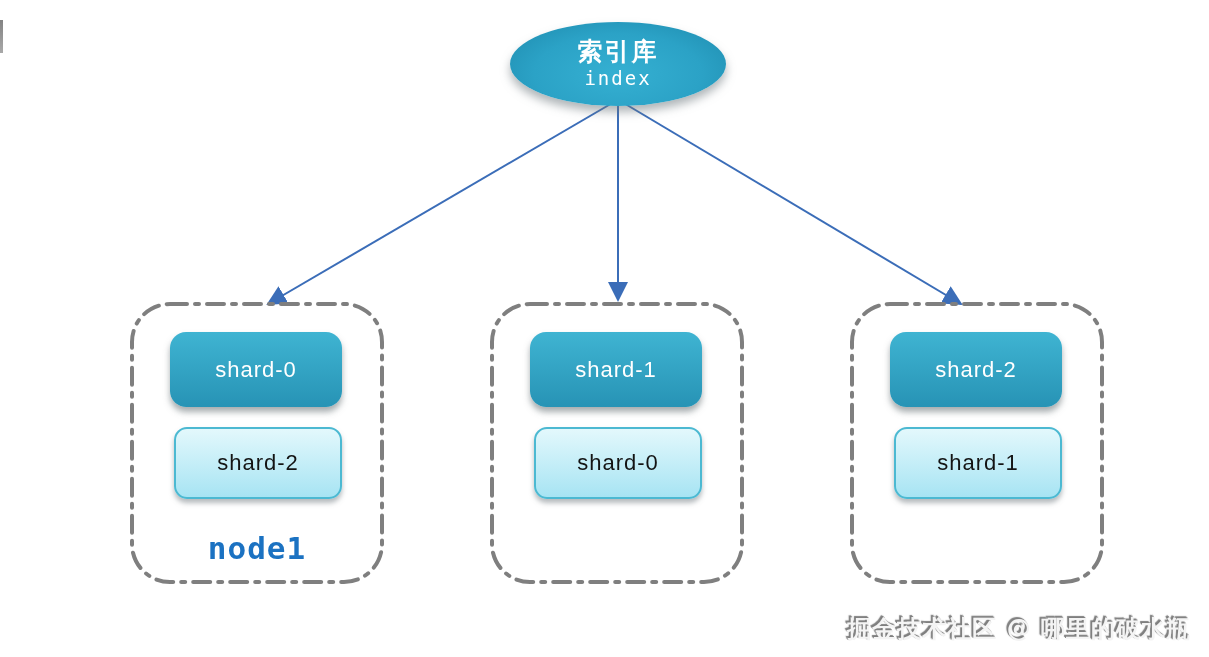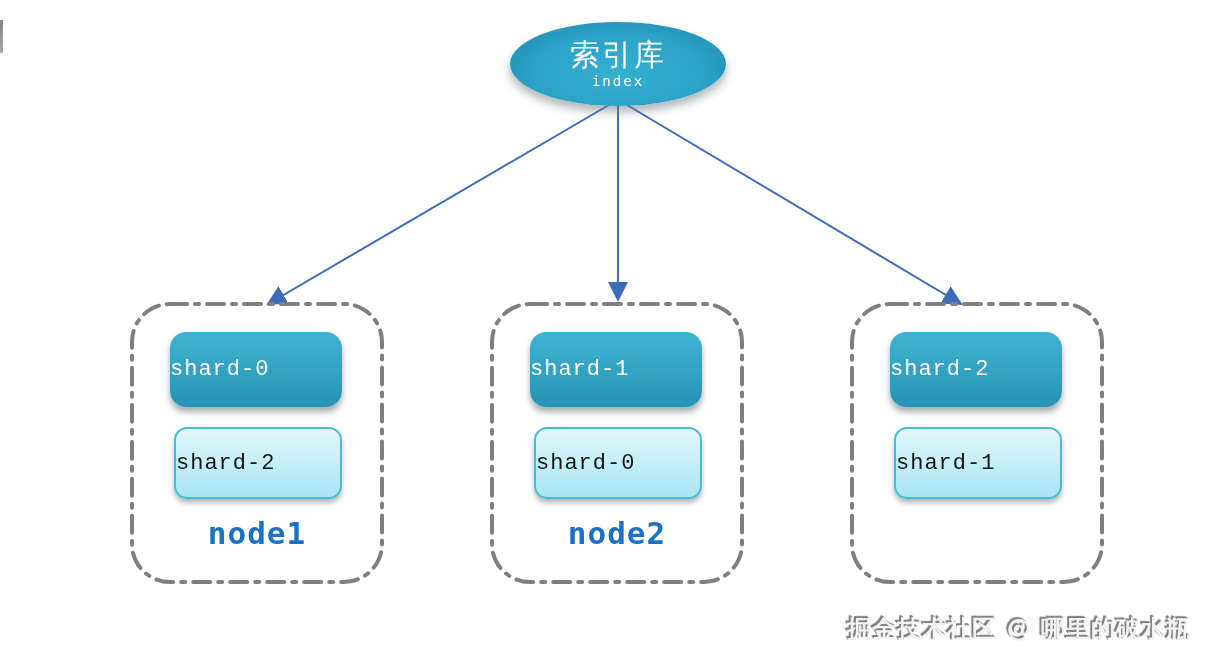--- a/index.html
+++ b/index.html
@@ -17,46 +17,46 @@
 
   
   .ellipse {
     position:absolute; left:510px; top:22px; width:216px; height:84px;
     border-radius:50%;
     background:radial-gradient(ellipse at 50% 62%, #35b0d2 0%, #2ba2c6 55%, #1d89ac 100%);
     box-shadow:0 6px 10px rgba(110,120,126,.55);
     display:flex; flex-direction:column; align-items:center; justify-content:center;
     color:#fff; text-align:center;
   }
-  .ellipse-title { font-size:30px; font-weight:normal; letter-spacing:2px; line-height:1.15; }
-  .ellipse-sub { font-family:"DejaVu Sans Mono", monospace; font-size:14px; letter-spacing:2px; line-height:1.2; }
+  .ellipse-title { font-size:25px; font-weight:bold; letter-spacing:2px; line-height:1.15; }
+  .ellipse-sub { font-family:"DejaVu Sans Mono", monospace; font-size:19px; letter-spacing:2px; line-height:1.2; }
 
   
   .node { position:absolute; top:300px; width:258px; height:286px; }
   .node-border { position:absolute; left:0; top:0; width:258px; height:286px; }
 
   .shard {
-    position:absolute; display:flex; align-items:center; 
-    font-family:Liberation Mono, monospace;
+    position:absolute; display:flex; align-items:center; justify-content:center;
+    font-family:Liberation Sans, sans-serif;
   }
   .shard.primary {
     left:42px; top:32px; width:172px; height:75px; border-radius:16px;
     background:linear-gradient(#3fb4d2, #2793b5);
     box-shadow:0 5px 6px rgba(95,105,110,.55);
     color:#ffffff; font-size:22px; letter-spacing:1px;
   }
   .shard.replica {
     left:46px; top:127px; width:168px; height:72px; border-radius:13px;
     background:linear-gradient(#e3f8fc, #a7e4f3);
     border:2px solid #4cb9d2;
     box-shadow:0 4px 5px rgba(110,120,126,.5);
     color:#141414; font-size:22px; letter-spacing:1px;
   }
   .node-label {
-    position:absolute; left:0; bottom:35px; width:100%;
+    position:absolute; left:0; bottom:20px; width:100%;
     text-align:center; color:#1b72c2; font-family:"DejaVu Sans Mono", monospace;
     font-size:31px; font-weight:bold; letter-spacing:1px;
   }
 
   
   .watermark {
     position:absolute; right:18px; bottom:12px;
     font-size:24px; font-weight:bold; letter-spacing:1px;
     color:#f4f4f4;
     text-shadow:-2px -2px 1px #7e7e7e, -1px -1px 0 #8d8d8d;
@@ -102,21 +102,20 @@
   <div class="node" style="left:488px">
     <svg class="node-border" viewBox="0 0 258 286">
       <rect x="4" y="4" width="250" height="278" rx="38" fill="none" stroke="#7f7f7f" stroke-width="4" stroke-dasharray="17 8 4 8" stroke-linecap="round"></rect>
     </svg>
     <div class="shard primary">
       <span>shard-1</span>
     </div>
     <div class="shard replica">
       <span>shard-0</span>
     </div>
-    <div class="node-label">node2</div>
   </div>
 
   <div class="node" style="left:848px">
     <svg class="node-border" viewBox="0 0 258 286">
       <rect x="4" y="4" width="250" height="278" rx="38" fill="none" stroke="#7f7f7f" stroke-width="4" stroke-dasharray="17 8 4 8" stroke-linecap="round"></rect>
     </svg>
     <div class="shard primary">
       <span>shard-2</span>
     </div>
     <div class="shard replica">

